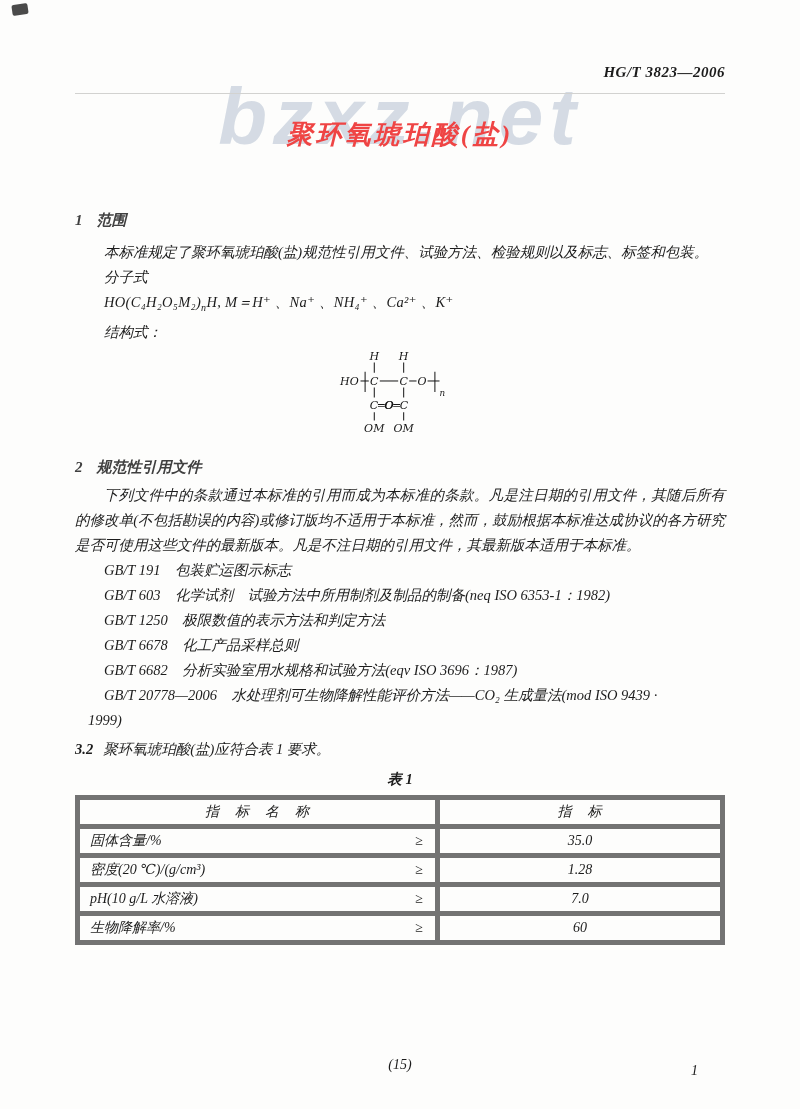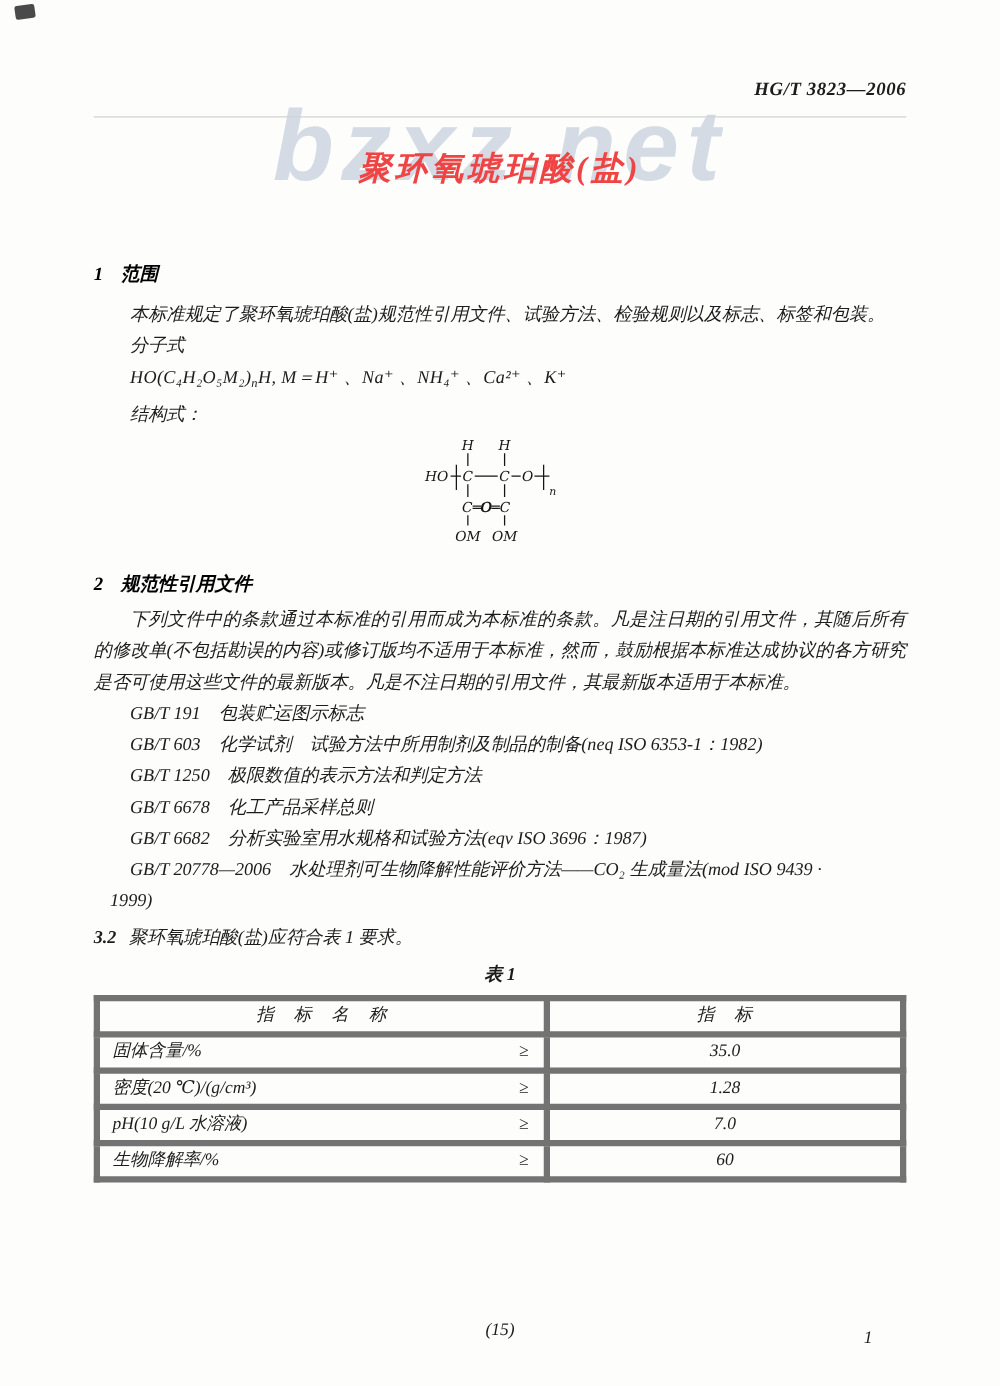--- a/index.html
+++ b/index.html
@@ -23,21 +23,21 @@
   .doc-title {
     margin-top:26px; text-align:center; font-weight:bold;
     font-size:26px; letter-spacing:3px; line-height:30px; color:#ef4444;
   }
   .watermark {
     position:absolute; z-index:0; top:104px; left:0; width:100%;
     text-align:center; font-family:"Liberation Sans","DejaVu Sans",sans-serif;
     font-weight:bold; font-size:80px; letter-spacing:6px;
     color:#b5c1d1; opacity:.55; user-select:none;
   }
-  .sec-h { font-size:15px; font-weight:bold; color:#000000; line-height:24px; }
+  .sec-h { font-size:15px; font-weight:bold; color:#404040; line-height:24px; }
   .sec-h .num { margin-right:14px; }
   .h-scope { margin-top:58px; }
   .h-refs  { margin-top:10px; }
   .h-tech  { margin-top:6px; }
   .para { text-align:justify; text-indent:2em; }
   .p1 { margin-top:8px; }
   .plain-ind { text-indent:2em; }
   .formula-line { text-indent:2em; letter-spacing:.3px; }
   .formula-line sub { font-size:10px; }
   .struct-wrap { margin-top:2px; text-align:center; }

